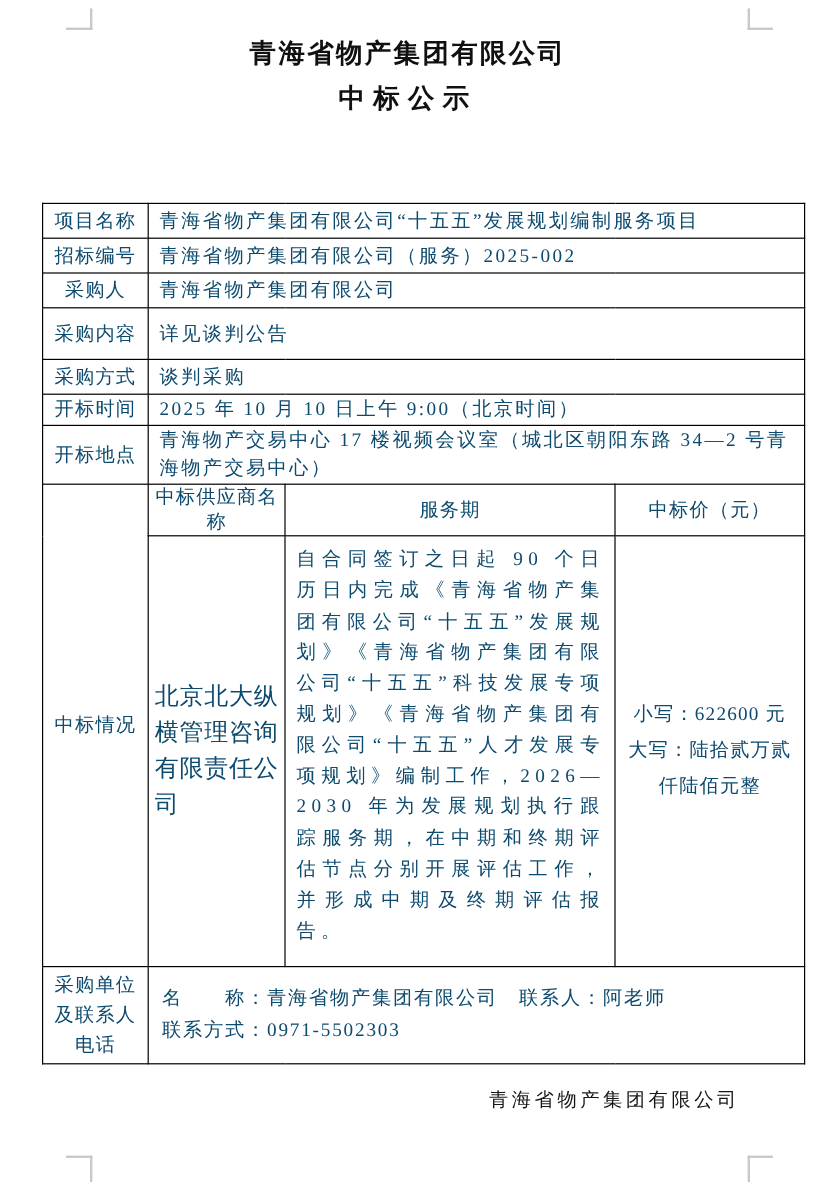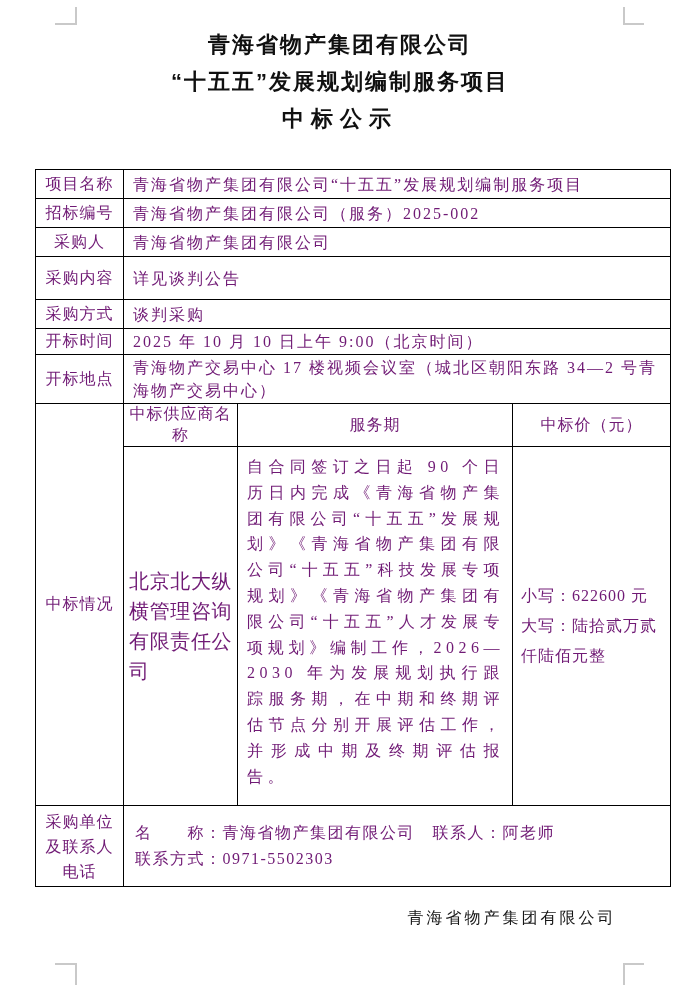--- a/index.html
+++ b/index.html
@@ -32,21 +32,21 @@
   }
   .doc-title .line3 { letter-spacing: 7px; }
 
   
   table.doc {
     position: absolute; top: 169px; left: 35px;
     width: 635px;
     border-collapse: collapse;
     table-layout: fixed;
     font-size: 16px;
-    color: #701a75;
+    color: #0c4a6e;
   }
   table.doc td { border: 1px solid #000; overflow: hidden; }
 
   td.lbl {
     text-align: center;
     vertical-align: middle;
     letter-spacing: 1px;
     padding: 1px 2px;
   }
   td.lbl.multiline { white-space: pre-line; line-height: 25px; }
@@ -80,21 +80,21 @@
     padding: 7px 8px 4px 9px;
     line-height: 25.8px;
     letter-spacing: 4.5px;
   }
 
   td.price {
     vertical-align: middle;
     padding: 4px 8px;
     line-height: 30px;
     letter-spacing: 1px;
-    text-align: left;
+    text-align: center;
     font-family: Liberation Serif, serif;
   }
 
   td.contact {
     vertical-align: middle;
     padding: 4px 11px;
     line-height: 26px;
     letter-spacing: 1.5px;
     text-align: left;
   }
@@ -113,21 +113,20 @@
 </head>
 <body>
 
 <div class="crop tl"></div>
 <div class="crop tr"></div>
 <div class="crop bl"></div>
 <div class="crop br"></div>
 
 <div class="doc-title">
   <div class="line1">青海省物产集团有限公司</div>
-  <div class="line2">“十五五”发展规划编制服务项目</div>
   <div class="line3">中标公示</div>
 </div>
 
 <table class="doc">
   <colgroup>
     <col style="width:88px">
     <col style="width:114px">
     <col style="width:275px">
     <col style="width:158px">
   </colgroup>

